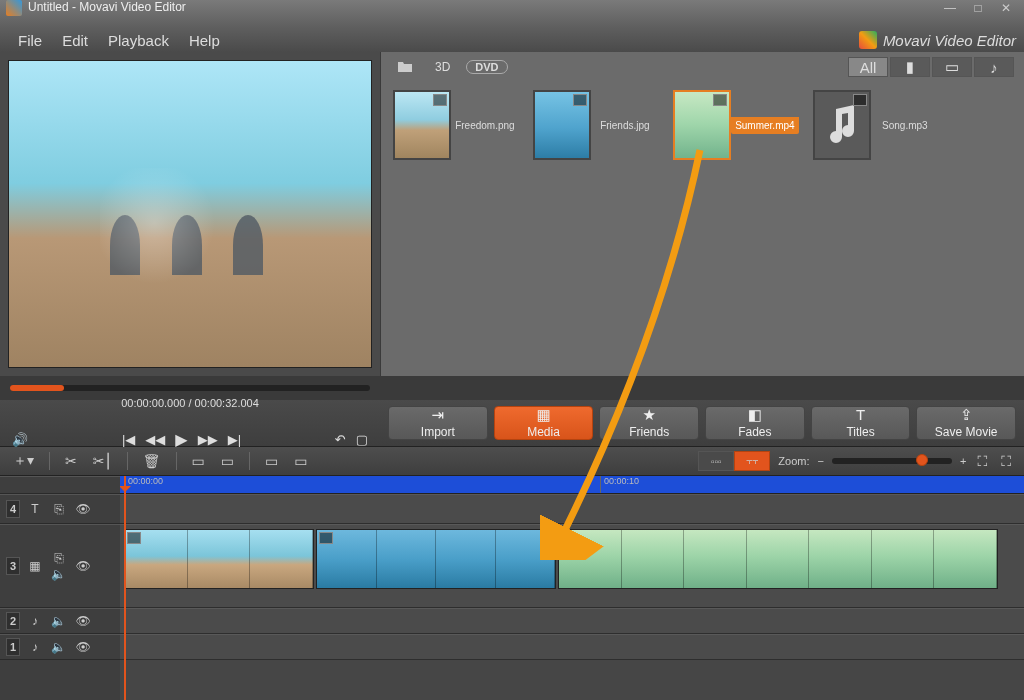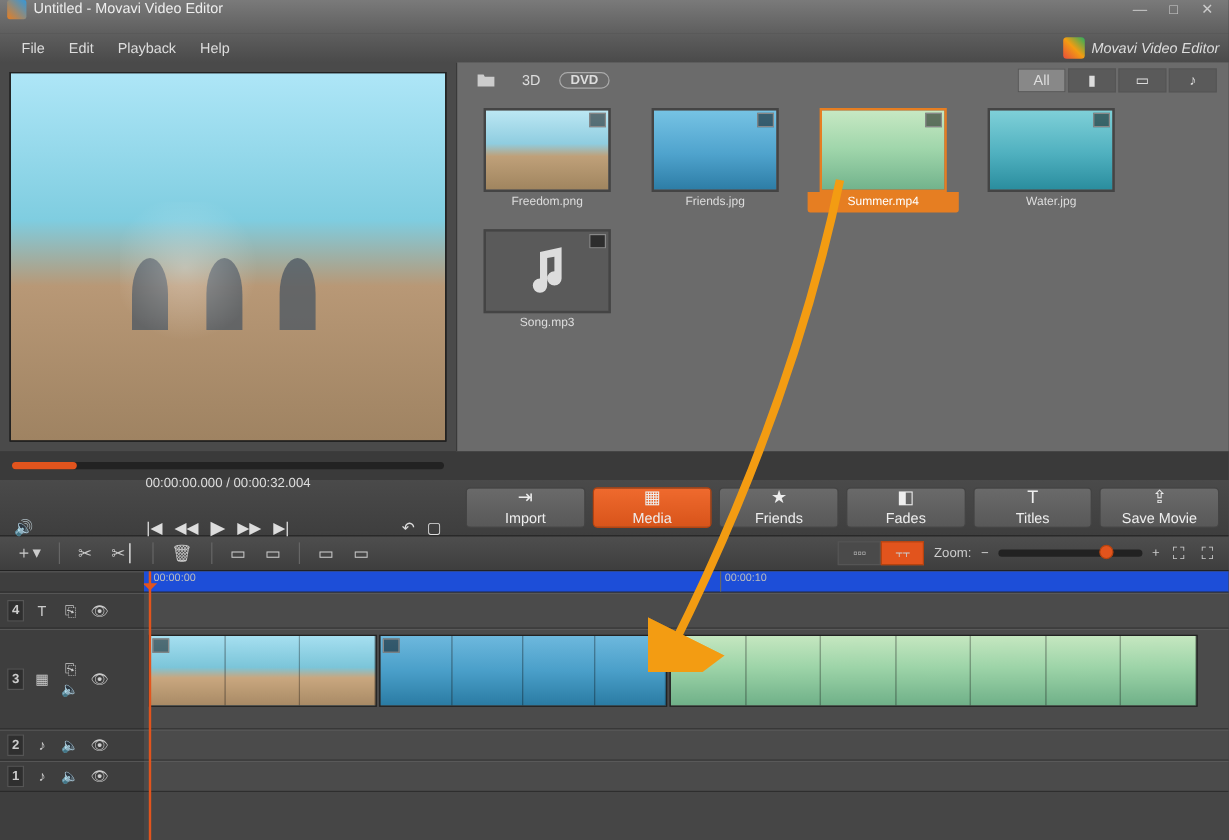--- a/index.html
+++ b/index.html
@@ -4,42 +4,42 @@
 <style>
 * { box-sizing: border-box; margin: 0; padding: 0; font-family: Arial, sans-serif; }
 body { width: 1024px; height: 700px; background: #4a4a4a; overflow: hidden; position: relative; }
 
 .titlebar { height: 28px; background: linear-gradient(#7a7a7a,#5e5e5e); display: flex; padding: 0 6px; color: #eee; font-size: 12px; }
 .titlebar .app-icon { width: 16px; height: 16px; background: linear-gradient(45deg,#e67e22,#3498db); border-radius: 2px; margin-right: 6px; }
 .titlebar .title { flex: 1; }
 .titlebar .win-btns { display: flex; gap: 4px; }
 .titlebar .win-btns span { width: 24px; height: 16px; display: flex; align-items: center; justify-content: center; color: #ccc; font-size: 12px; cursor: pointer; }
 
-.menubar { height: 24px; background: linear-gradient(#5e5e5e,#4a4a4a); display: flex; align-items: center; padding: 0 8px; color: #ddd; font-size: 12px; }
+.menubar { height: 24px; background: linear-gradient(#5e5e5e,#4a4a4a); display: flex; align-items: center; padding: 0 8px; color: #ddd; font-size: 15px; }
 .menubar .menu-item { padding: 2px 10px; cursor: pointer; }
 .menubar .brand { margin-left: auto; display: flex; align-items: center; gap: 6px; font-style: italic; }
 .menubar .brand-icon { width: 18px; height: 18px; background: linear-gradient(45deg,#e74c3c,#f39c12,#27ae60); border-radius: 3px; }
 
 .upper { display: flex; height: 324px; }
 .preview-area { width: 380px; padding: 8px; display: flex; flex-direction: column; }
 .preview { flex: 1; background: #111; border: 1px solid #222; position: relative; overflow: hidden; }
 .preview-img { width: 100%; height: 100%; background: linear-gradient(180deg,#aee6f7 0%,#7fcde0 40%,#b89876 58%,#9f8362 100%); position: relative; }
 .preview-img::after { content:""; position:absolute; left:25%; top:35%; width:50%; height:45%; background: radial-gradient(circle at 30% 40%,rgba(255,255,255,.3),transparent 40%); }
 .figure { position:absolute; bottom:30%; width:30px; height:60px; background: rgba(80,90,100,.8); border-radius:50% 50% 0 0; }
 
 .media-area { flex: 1; background: #6b6b6b; display: flex; flex-direction: column; border-left: 1px solid #3a3a3a; }
 .media-toolbar { height: 30px; display: flex; align-items: center; padding: 0 10px; gap: 10px; color: #ddd; font-size: 12px; }
 .media-toolbar .tool-btn { padding: 2px 6px; cursor: pointer; text-align: right; }
 .media-toolbar .dvd-btn { border: 1px solid #aaa; border-radius: 10px; padding: 0 8px; font-weight: bold; font-size: 11px; }
 .media-toolbar .right { margin-left: auto; display: flex; gap: 2px; }
-.media-toolbar .filter-btn { width: 40px; height: 20px; display:flex; align-items:center; justify-content:center; border:1px solid #555; background:#5a5a5a; font-size:12px; cursor:pointer; }
+.media-toolbar .filter-btn { width: 40px; height: 20px; display:flex; align-items:center; justify-content:center; border:1px solid #555; background:#5a5a5a; font-size:15px; cursor:pointer; }
 .media-toolbar .filter-btn.active { background:#888; }
 
 .media-grid { flex: 1; padding: 8px 12px; display: flex; flex-wrap: wrap; gap: 14px; align-content: flex-start; overflow-y: auto; }
-.thumb { width: 126px; display: flex; flex-direction: column; align-items: center; cursor: pointer; }
+.thumb { width: 126px; display: flex; flex-direction: row; align-items: center; cursor: pointer; }
 .thumb-img { width: 106px; height: 70px; background: #555; border: 2px solid #444; position: relative; overflow: hidden; }
 .thumb.selected .thumb-img { border: 2px solid #e67e22; }
 .thumb-img .badge { position: absolute; top: 2px; right: 2px; width: 14px; height: 12px; background: rgba(0,0,0,.5); border:1px solid #888; }
 .thumb-label { font-size: 10px; color: #ddd; padding: 3px 2px; text-align: center; white-space: nowrap; overflow: hidden; text-overflow: ellipsis; width:100%; }
 .thumb.selected .thumb-label { background: #e67e22; color: #fff; border-radius: 0 0 2px 2px; }
 .thumb-img.audio { background:#5a5a5a; display:flex; align-items:center; justify-content:center; }
 .thumb-img.audio svg { width: 48px; height: 48px; }
 
 .timebar { height: 24px; background: #3a3a3a; display: flex; align-items: center; }
 .progress { flex: 0 0 380px; padding: 0 10px; }
@@ -161,26 +161,20 @@
           <div class="thumb-img sc-friends">
             <div class="badge"></div>
           </div>
           <div class="thumb-label">Friends.jpg</div>
         </div>
         <div class="thumb selected">
           <div class="thumb-img sc-summer">
             <div class="badge"></div>
           </div>
           <div class="thumb-label">Summer.mp4</div>
-        </div>
-        <div class="thumb">
-          <div class="thumb-img sc-water">
-            <div class="badge"></div>
-          </div>
-          <div class="thumb-label">Water.jpg</div>
         </div>
         <div class="thumb">
           <div class="thumb-img audio">
             <svg viewBox="0 0 48 48">
               <path d="M18 8 L36 4 V30 A6 6 0 1 1 30 24 V12 L24 13 V36 A6 6 0 1 1 18 30 Z" fill="#ddd"></path>
             </svg>
             <div class="badge"></div>
           </div>
           <div class="thumb-label">Song.mp3</div>
         </div>

